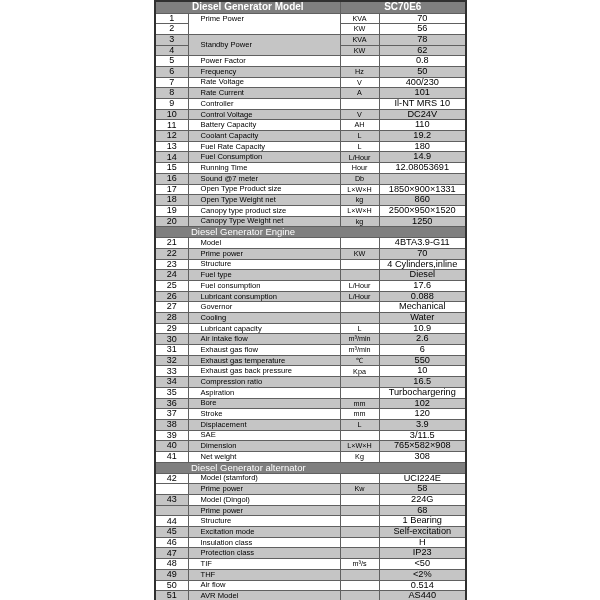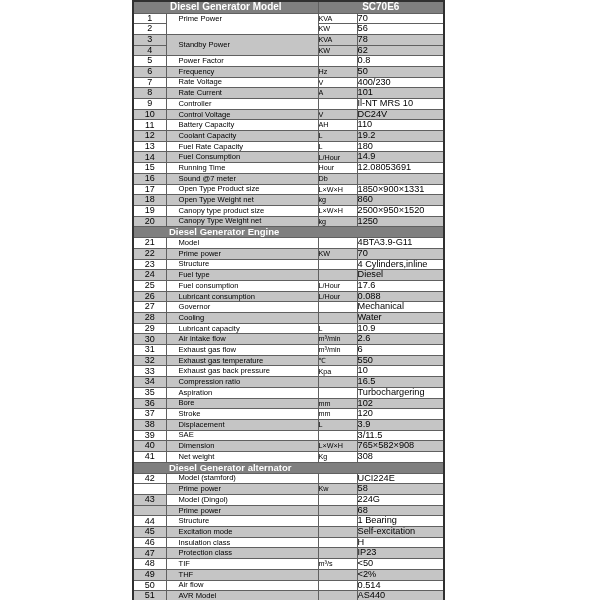--- a/index.html
+++ b/index.html
@@ -6,48 +6,48 @@
     --header-bg:#7f7f7f; --header-text:#ffffff; --row-gray:#c5c5c5;
     --row-white:#ffffff; --border:#606060; --frame:#303030;
     --text:#000000; --page-bg:#ffffff;
   }
   *{box-sizing:border-box;}
   html,body{margin:0;padding:0;}
   body{
     width:600px;height:600px;background:var(--page-bg);
     font-family:"Liberation Sans",sans-serif;position:relative;overflow:hidden;
   }
-  .canvas{position:absolute;left:132px;top:0;width:311px;height:600px;}
+  .canvas{position:absolute;left:154px;top:0;width:311px;height:600px;}
   table.spec{
     border-collapse:collapse;table-layout:fixed;
     width:311px;height:600px;border:2px solid var(--frame);
   }
   col.c-no{width:33px}
   col.c-label{width:152px}
   col.c-unit{width:39px}
   col.c-value{width:87px}
   tr{height:10.7px;}
   td{
     border:1px solid var(--border);padding:0;overflow:hidden;
     white-space:nowrap;line-height:1.05;color:var(--text);
   }
   .w{background:var(--row-white);}
   .g{background:var(--row-gray);}
   td.num{text-align:center;font-size:9px;}
   td.label{text-align:left;padding-left:12px;font-size:7.6px;vertical-align:middle;}
   td.label.vtop{vertical-align:top;padding-top:1.5px;}
-  td.unit{text-align:left;font-size:7.2px;}
-  td.value{font-size:9.2px;}
+  td.unit{text-align:center;font-size:7.2px;}
+  td.value{text-align:center;font-size:9.2px;}
   tr.thead td{
     background:var(--header-bg);color:var(--header-text);
     font-weight:bold;font-size:10px;text-align:center;
   }
   tr.section td{
     background:var(--header-bg);color:var(--header-text);
-    font-weight:bold;font-size:9.5px;text-align:left;padding-left:35px;
+    font-weight:normal;font-size:9.5px;text-align:left;padding-left:35px;
   }
 </style>
 </head>
 <body>
 
 <div class="canvas">
   <table class="spec">
     <colgroup>
       <col class="c-no">
         <col class="c-label">

